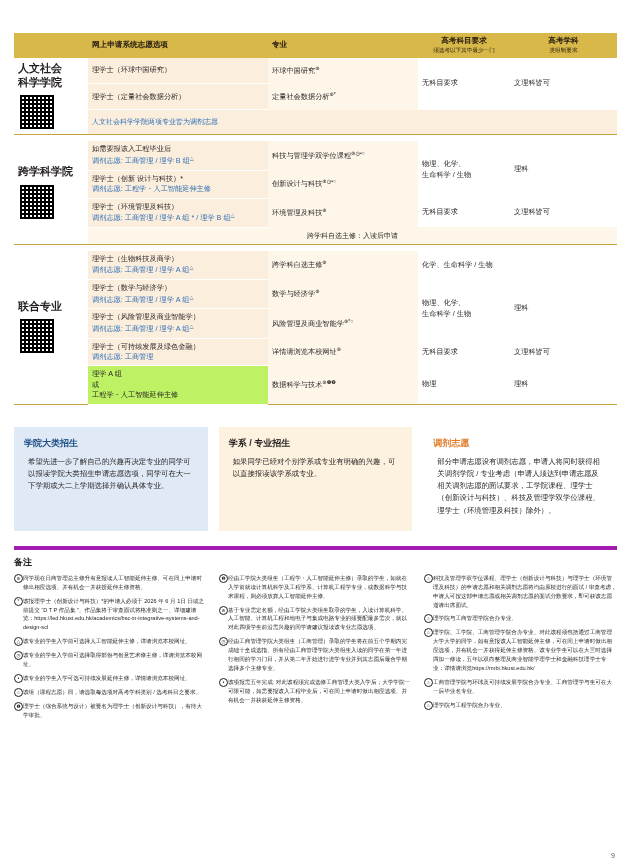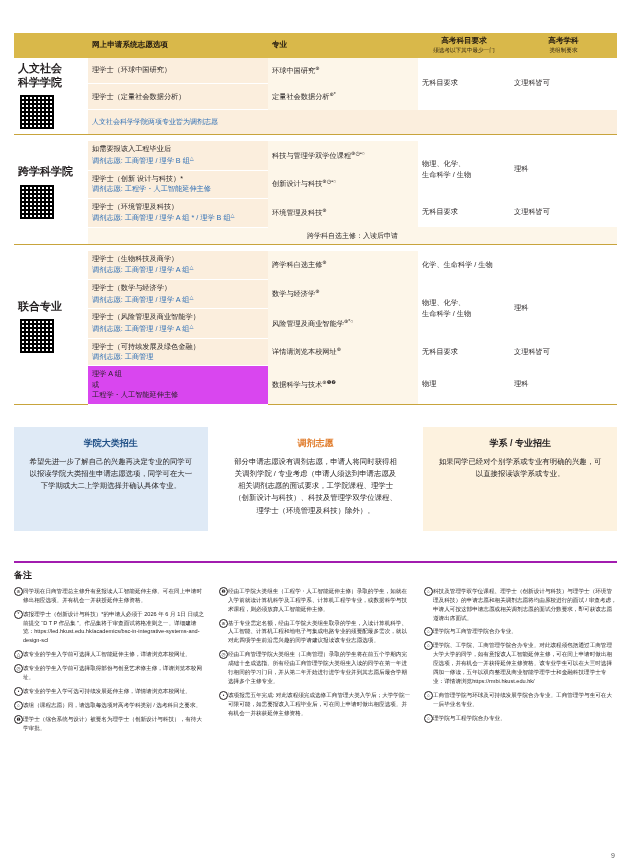--- a/index.html
+++ b/index.html
@@ -74,21 +74,21 @@
     line-height:1.5;
   }
   .shift{ color:#2f6fb5; }
   .shift .lbl{ color:#2f6fb5; }
   .sup{ font-size:5.2px; vertical-align:super; }
 
   
   .bg-opt{background:#fbeedd;}
   .bg-major{background:#fdf6e9;}
   .bg-white{background:#ffffff;}
-  .bg-blue{background:#d946ef;}
+  .bg-blue{background:#bef264;}
   .note-row td{
     background:#fbeedd;
     color:#2f6fb5;
     font-size:7px;
     padding:4px 6px;
   }
   .note-row2 td{
     background:#fdf6e9;
     color:#231f20;
     font-size:7px;
@@ -116,38 +116,37 @@
     display:flex;
     gap:11px;
     margin-top:16px;
   }
   .card{
     flex:1;
     padding:9px 10px 10px 10px;
     font-size:7.4px;
     line-height:1.65;
     box-sizing:border-box;
-    text-align:center;
   }
   .card.blue{background:#dfeaf6;}
   .card.cream{background:#fdf2df;}
   .card.plain{background:#ffffff;}
   .card h4{
     margin:0 0 5px 0;
     font-size:9px;
   }
   .card.blue h4{color:#1f4f86;}
   .card.cream h4{color:#231f20;}
   .card.plain h4{color:#e07b2a;}
   .card p{margin:4px;}
 
   
   .remarks{
-    margin-top:30px;
-    border-top:2px solid #a21caf;
+    margin-top:15px;
+    border-top:4px solid #a21caf;
     padding-top:6px;
   }
   .remarks h4{
     margin:0 0 5px 0;
     font-size:9px;
   }
   .rcols{
     display:flex;
     gap:12px;
   }
@@ -340,28 +339,28 @@
           <td colspan="5"></td>
         </tr>
     </tbody>
   </table>
 
   <div class="cards">
     <div class="card blue">
       <h4>学院大类招生</h4>
       <p>希望先进一步了解自己的兴趣再决定专业的同学可以报读学院大类招生申请志愿选项，同学可在大一下学期或大二上学期选择并确认具体专业。</p>
     </div>
+    <div class="card cream">
+      <h4>学系 / 专业招生</h4>
+      <p>如果同学已经对个别学系或专业有明确的兴趣，可以直接报读该学系或专业。</p>
+    </div>
     <div class="card plain">
       <h4>调剂志愿</h4>
       <p>部分申请志愿设有调剂志愿，申请人将同时获得相关调剂学院 / 专业考虑（申请人须达到申请志愿及相关调剂志愿的面试要求，工学院课程、理学士（创新设计与科技）、科技及管理学双学位课程、理学士（环境管理及科技）除外）。</p>
     </div>
-    <div class="card cream">
-      <h4>学系 / 专业招生</h4>
-      <p>如果同学已经对个别学系或专业有明确的兴趣，可以直接报读该学系或专业。</p>
-    </div>
   </div>
 
   <div class="remarks">
     <h4>备注</h4>
     <div class="rcols">
       <div class="rcol">
         <div class="ritem">
             <div class="rnum"><span>⊕</span></div>
             <div class="rtxt">同学现在日商管理总主修升有意报读人工智能延伸主修。可在同上申请时修出相应选项。并有机会一并获授延伸主修资格。</div>
           </div>

